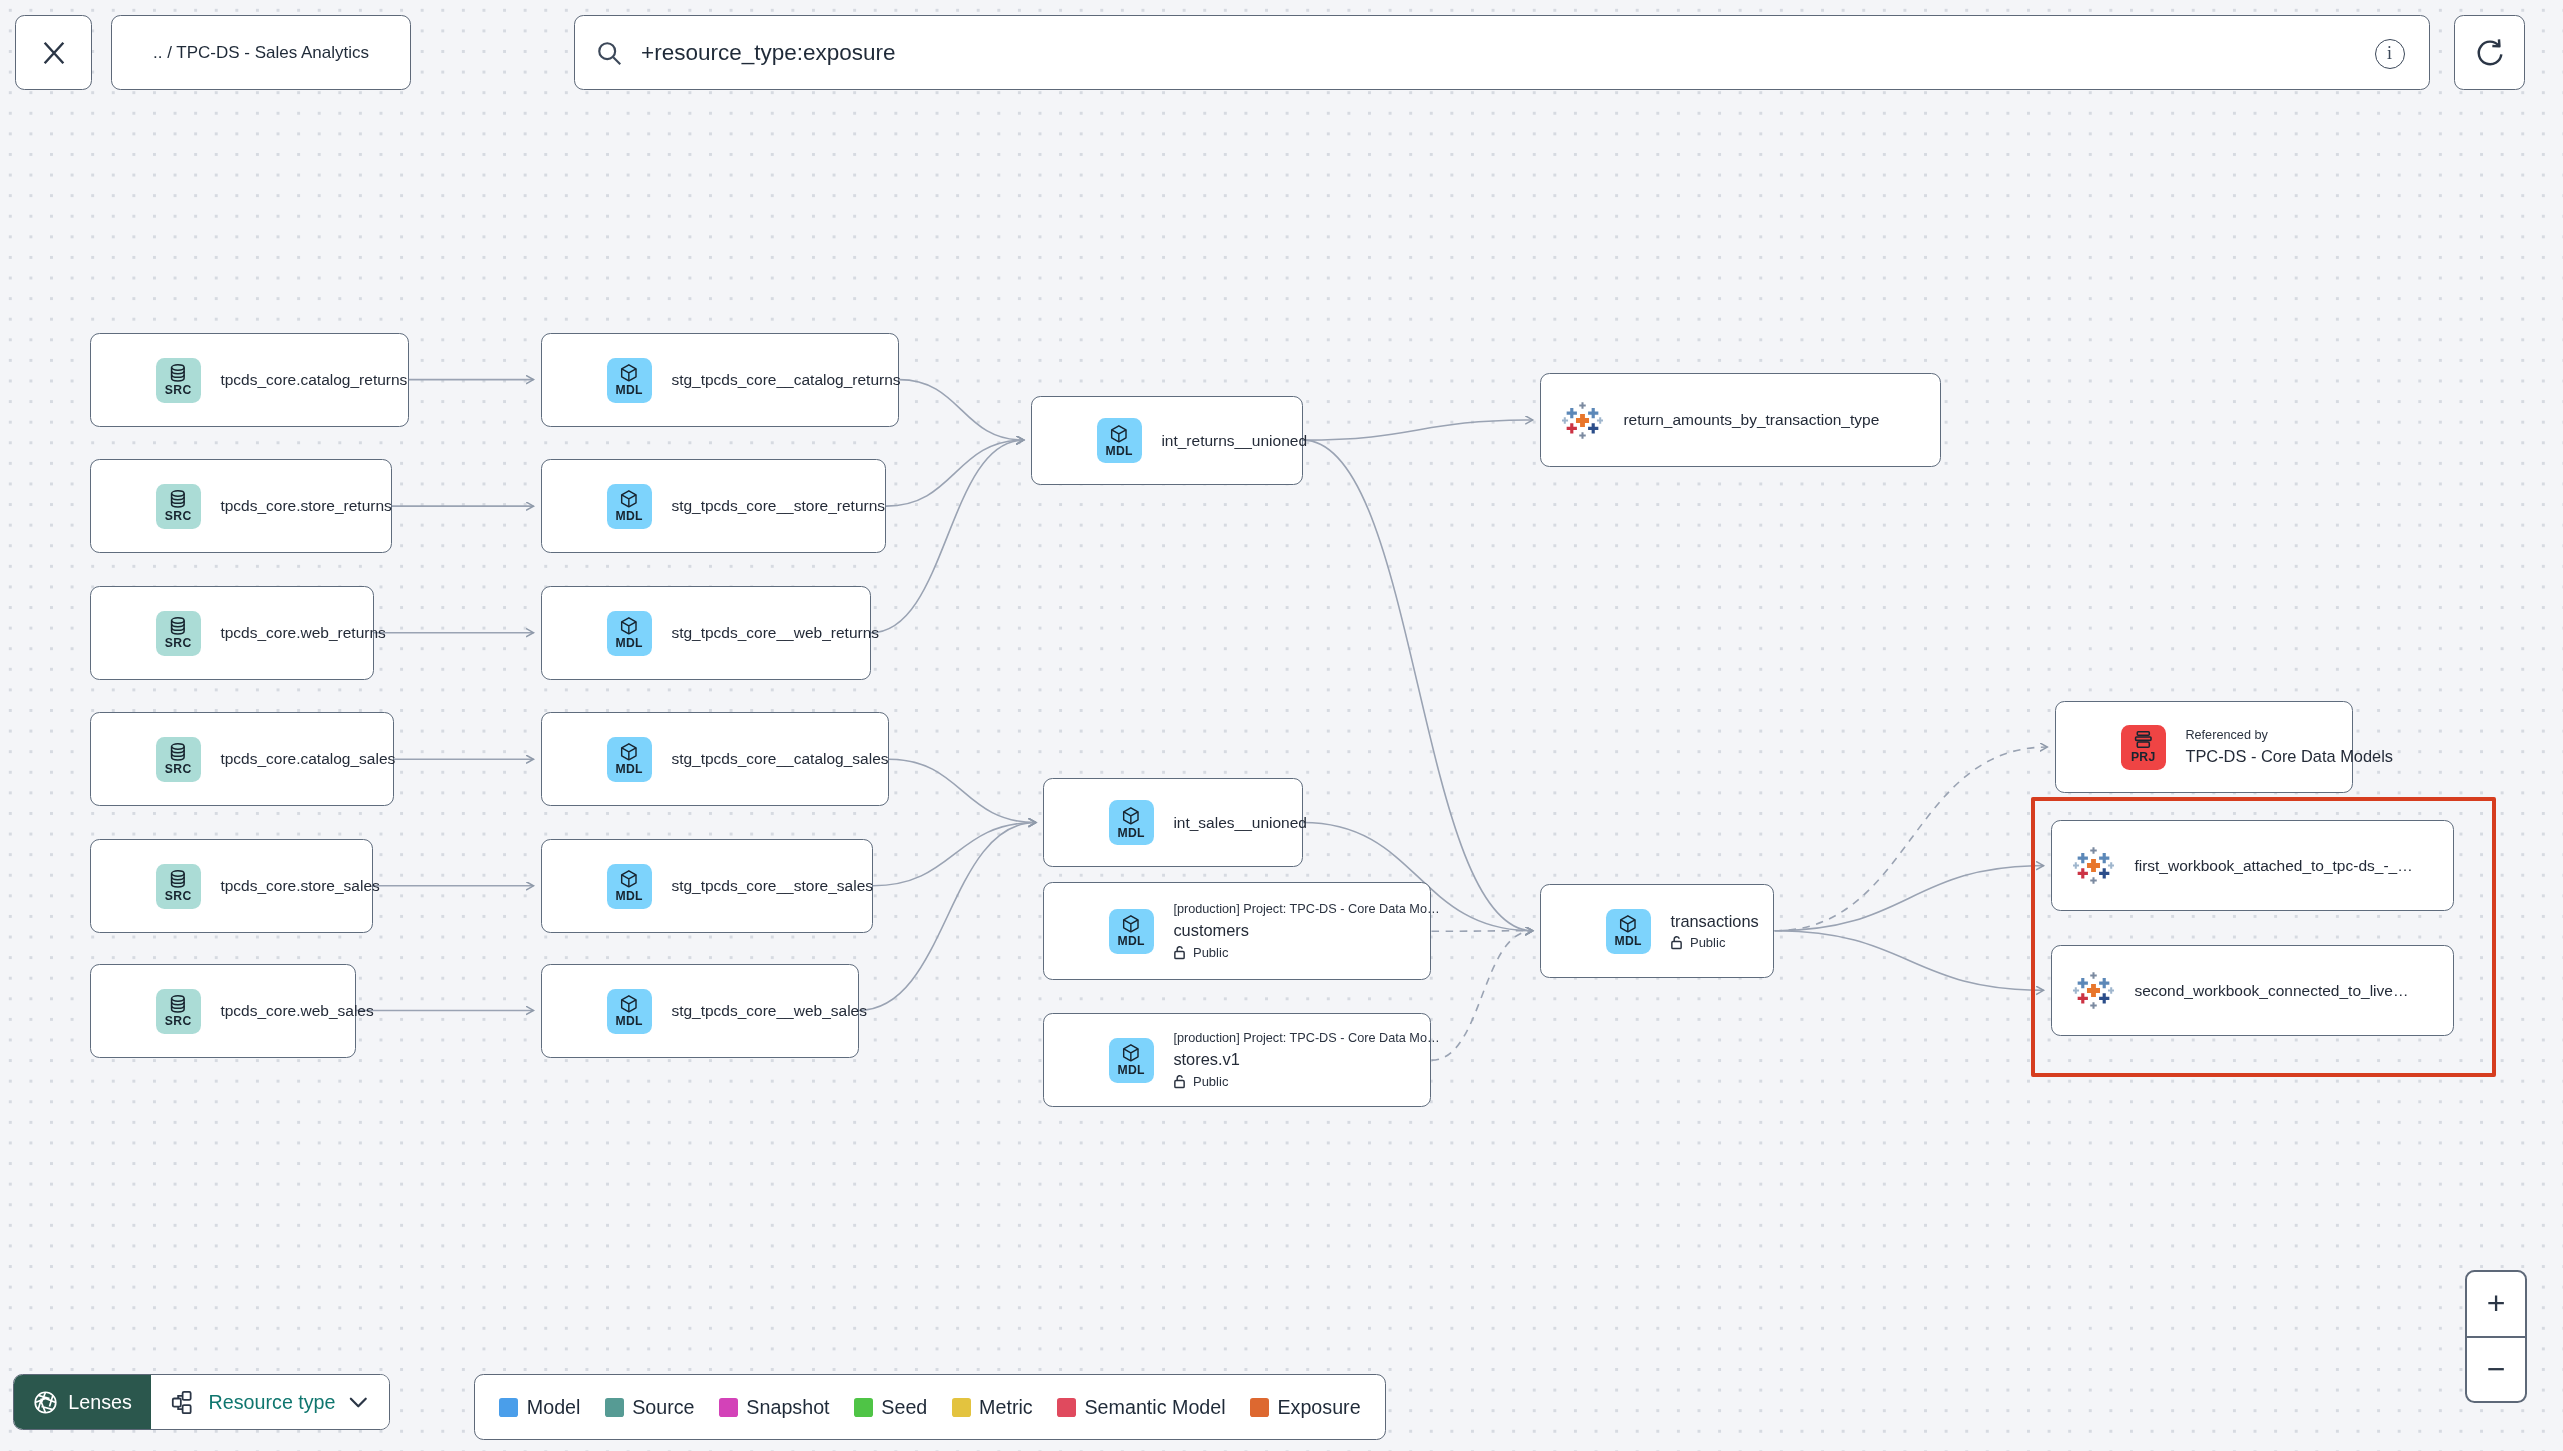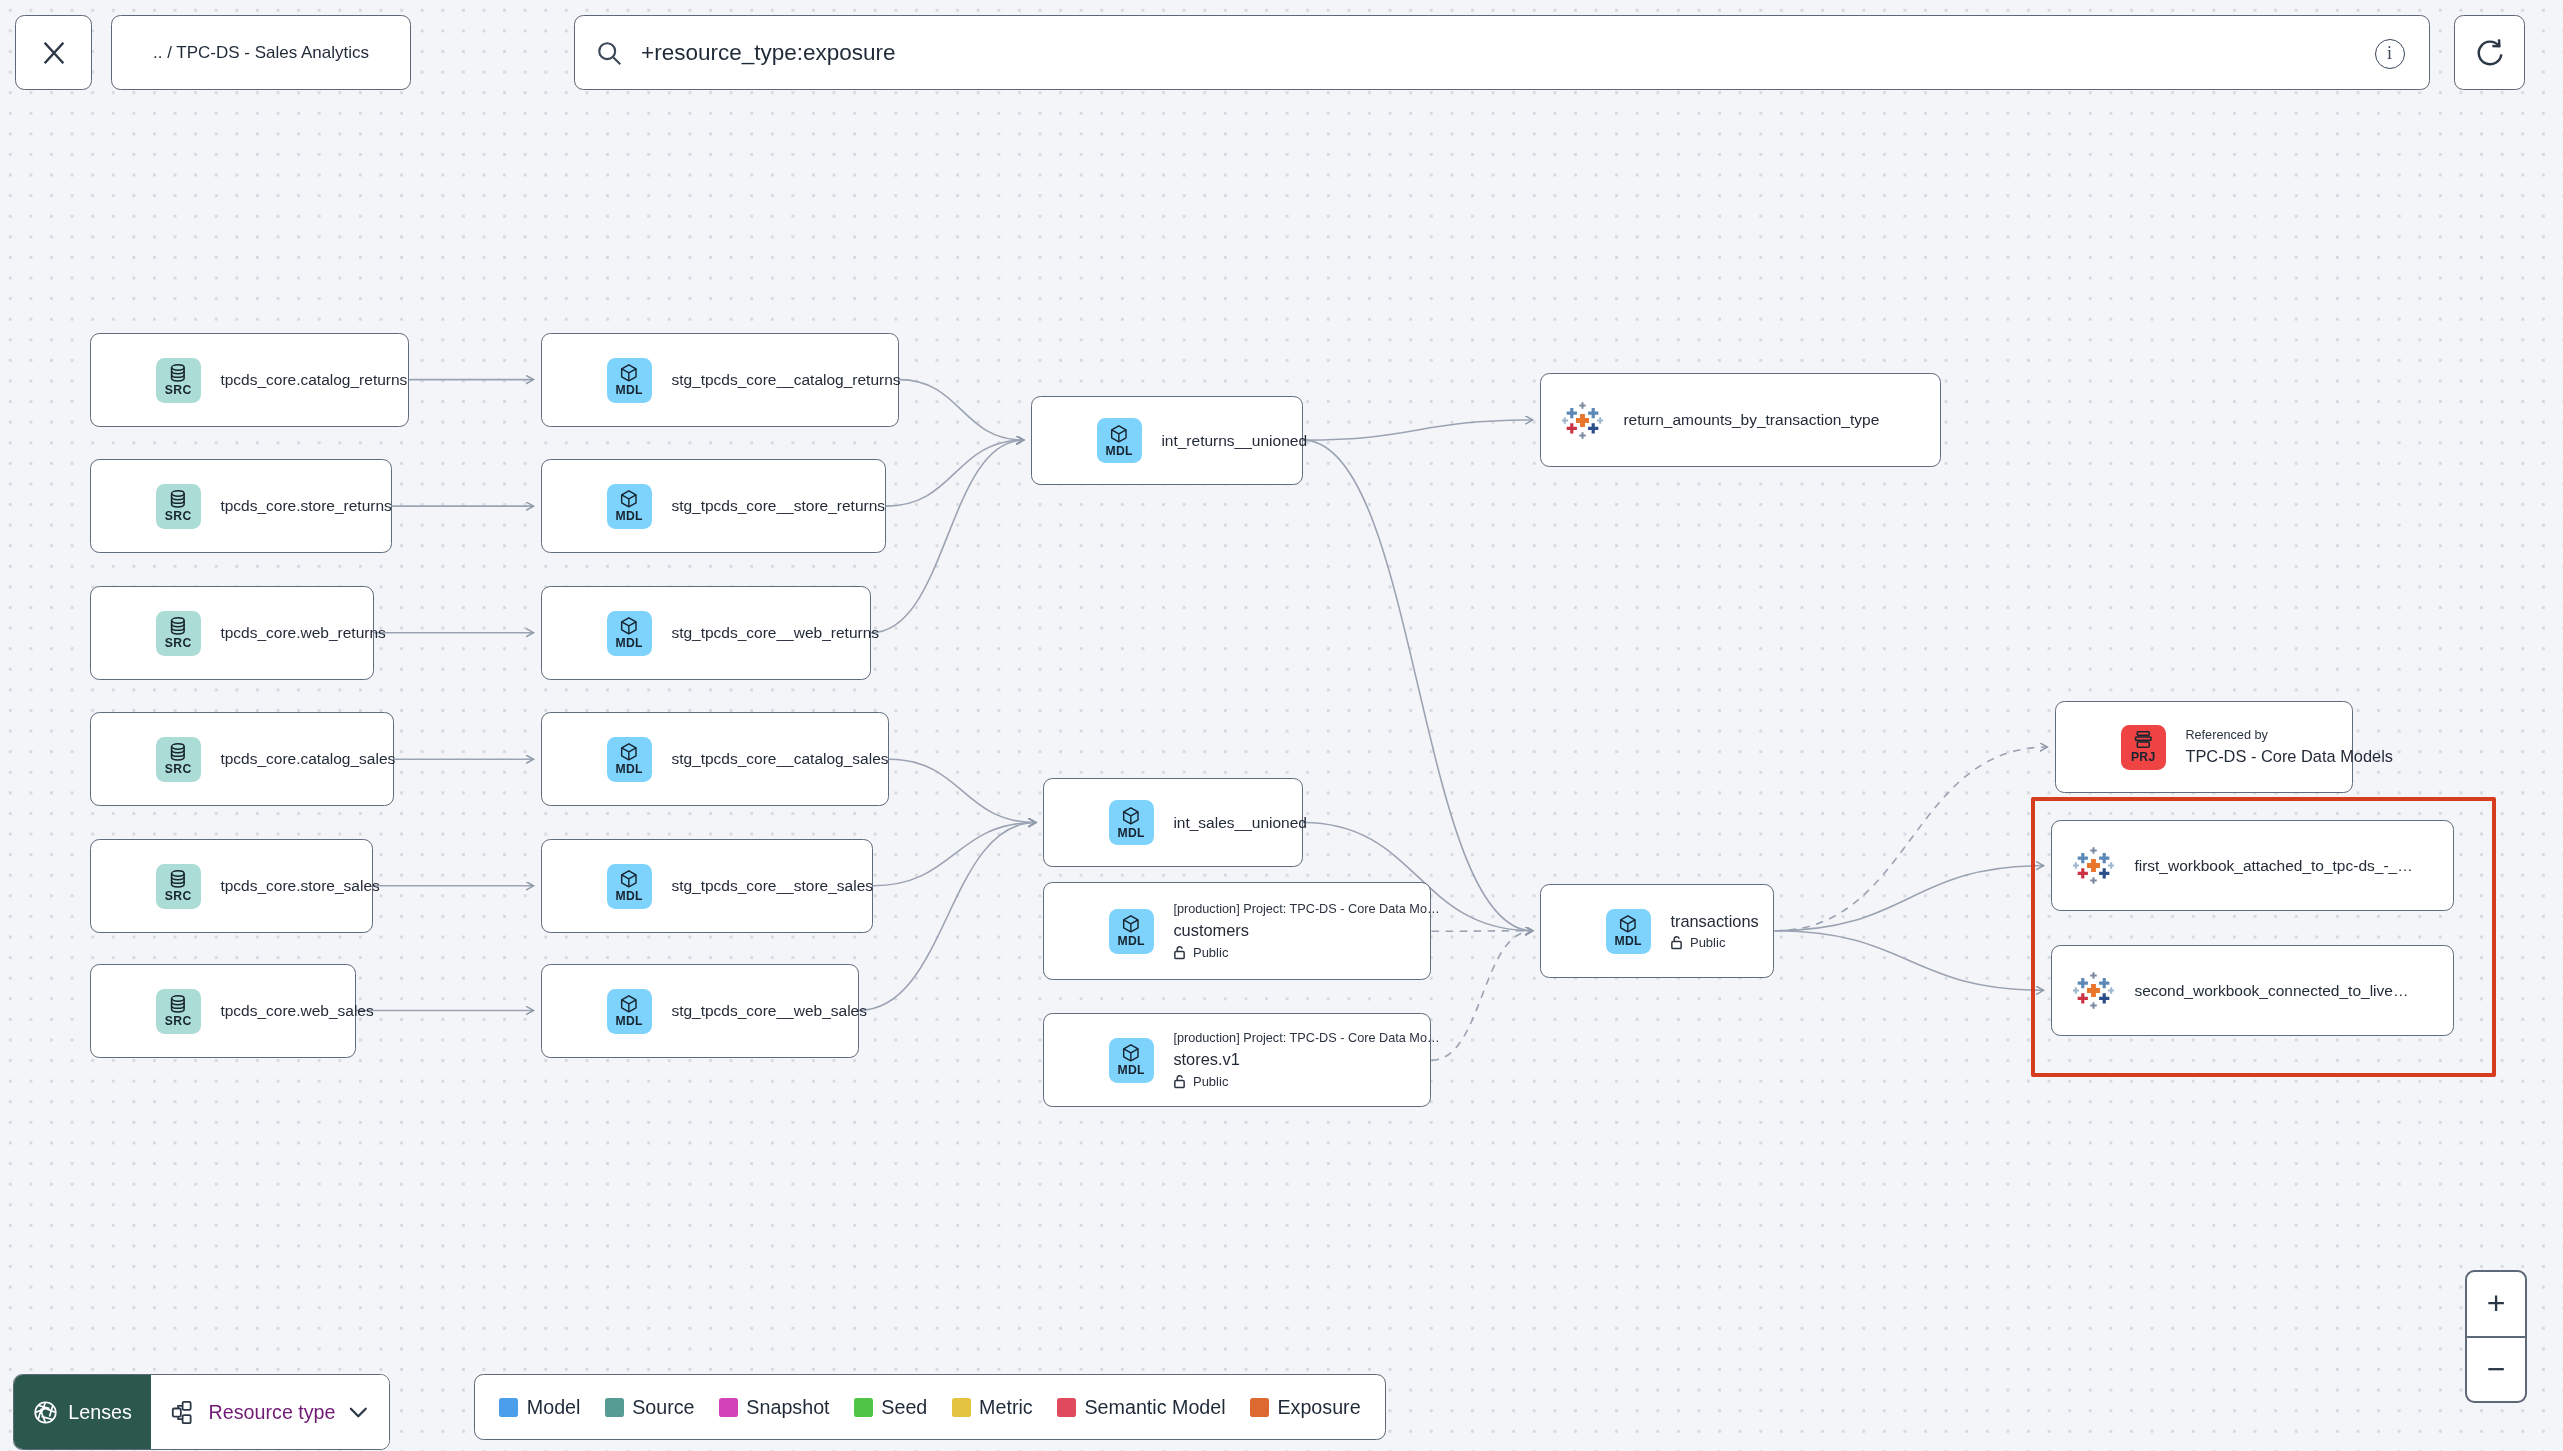--- a/index.html
+++ b/index.html
@@ -40,24 +40,24 @@
   .btxt{font-size:12.2px;font-weight:700;letter-spacing:0.3px;line-height:1;margin-top:1.9px;}
   .bicon{height:19px;display:flex;align-items:center;}
   .nicon{flex:0 0 auto;width:43px;height:43px;display:flex;align-items:center;justify-content:center;}
   .nlabel{font-size:15.5px;color:#242b38;white-space:nowrap;}
   .ncol{display:flex;flex-direction:column;gap:4.7px;min-width:0;}
   .node.multi .nlabel{font-size:16.4px;}
   .ctx{font-size:12.7px;color:#2b3340;white-space:nowrap;}
   .access{font-size:13px;color:#2b3340;display:flex;align-items:center;gap:6.6px;}
   #highlight{position:absolute;z-index:6;border-radius:1.9px;pointer-events:none;}
   
-  #lens-group{position:absolute;left:13px;top:1374px;height:76px;z-index:8;display:flex;
+  #lens-group{position:absolute;left:13px;top:1374px;height:56px;z-index:8;display:flex;
         border:1.9px solid #5d6878;border-radius:9.4px;overflow:hidden;background:#fff;box-sizing:border-box;}
   #lenses-btn{background:#2b574d;color:#fff;display:flex;align-items:center;gap:10.3px;padding:0 19px;font-size:19.7px;cursor:pointer;}
-  #restype-btn{display:flex;align-items:center;gap:12.2px;padding:0 20.6px;font-size:19.7px;color:#701a75;cursor:pointer;background:#fff;}
+  #restype-btn{display:flex;align-items:center;gap:12.2px;padding:0 20.6px;font-size:19.7px;color:#0f766e;cursor:pointer;background:#fff;}
   #legend{position:absolute;left:474px;top:1374px;height:66px;z-index:8;background:#fff;
         border:1.9px solid #5d6878;border-radius:9.4px;box-sizing:border-box;
         display:flex;align-items:center;gap:24.4px;padding:0 24.4px;}
   .lg-item{display:flex;align-items:center;gap:8.4px;font-size:19.7px;color:#1f2a38;}
   .sw{width:19px;height:19px;border-radius:2.8px;display:inline-block;}
   
   #zoomctl{position:absolute;left:2465px;top:1270px;width:62px;height:133px;z-index:8;background:#fff;
         border:2.3px solid #5d6878;border-radius:9.4px;box-sizing:border-box;display:flex;flex-direction:column;}
   #zoomctl .zbtn{flex:1;display:flex;align-items:center;justify-content:center;font-size:32px;color:#2b3646;cursor:pointer;}
   #zoomctl .zbtn:first-child{border-bottom:2.3px solid #5d6878;}

